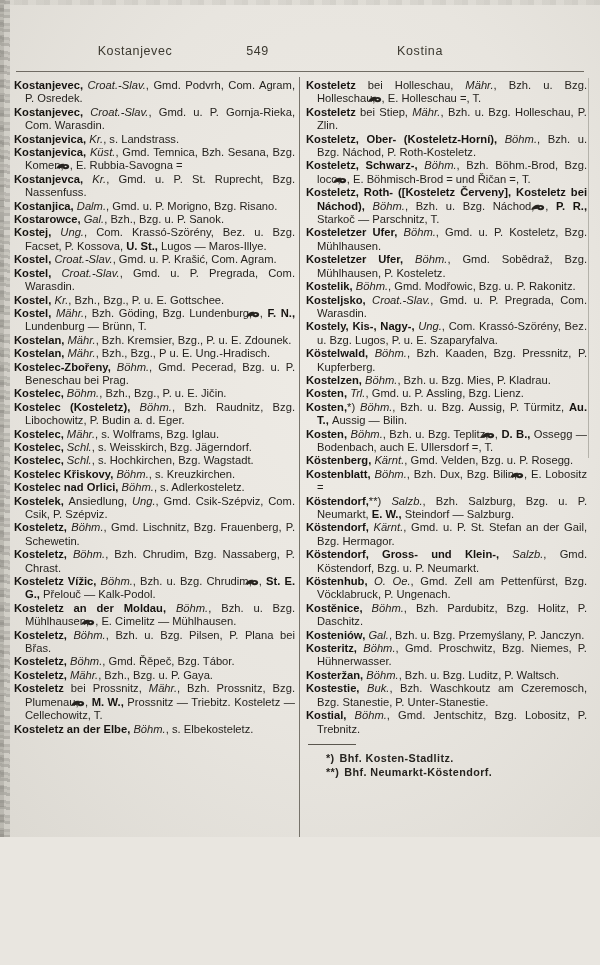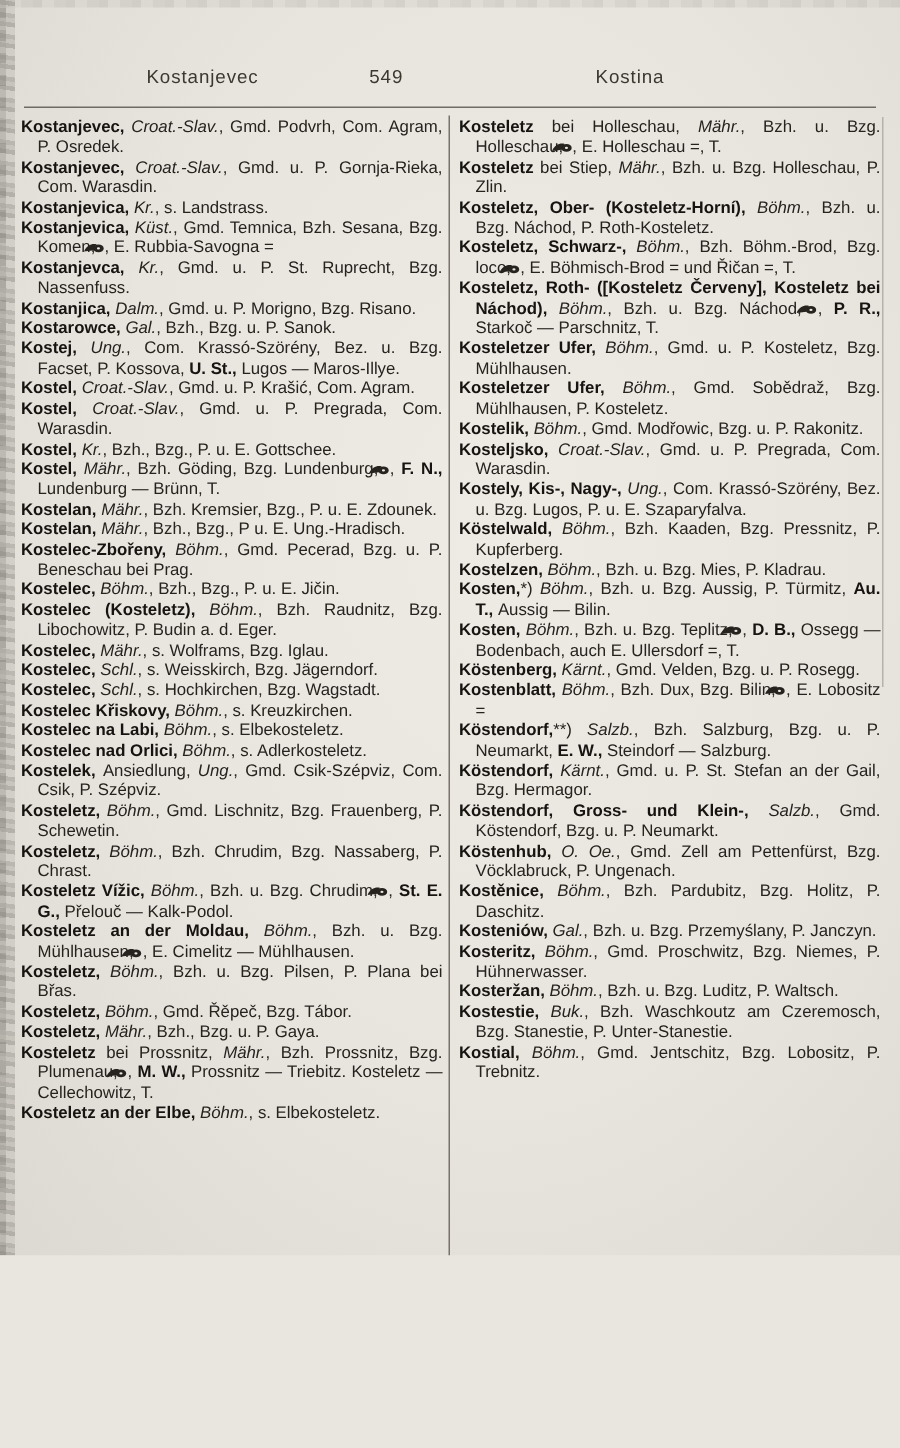--- a/index.html
+++ b/index.html
@@ -80,21 +80,20 @@
             </svg></span><span class="seg-n">, </span><span class="seg-b">F. N., </span><span class="seg-n">Lundenburg — Brünn, T.</span></div>
         <div class="entry"><span class="seg-b">Kostelan, </span><span class="seg-i">Mähr.</span><span class="seg-n">, Bzh. Kremsier, Bzg., P. u. E. Zdounek.</span></div>
         <div class="entry"><span class="seg-b">Kostelan, </span><span class="seg-i">Mähr.</span><span class="seg-n">, Bzh., Bzg., P u. E. Ung.-Hradisch.</span></div>
         <div class="entry"><span class="seg-b">Kostelec-Zbořeny, </span><span class="seg-i">Böhm.</span><span class="seg-n">, Gmd. Pecerad, Bzg. u. P. Beneschau bei Prag.</span></div>
         <div class="entry"><span class="seg-b">Kostelec, </span><span class="seg-i">Böhm.</span><span class="seg-n">, Bzh., Bzg., P. u. E. Jičin.</span></div>
         <div class="entry"><span class="seg-b">Kostelec (Kosteletz), </span><span class="seg-i">Böhm.</span><span class="seg-n">, Bzh. Raudnitz, Bzg. Libochowitz, P. Budin a. d. Eger.</span></div>
         <div class="entry"><span class="seg-b">Kostelec, </span><span class="seg-i">Mähr.</span><span class="seg-n">, s. Wolframs, Bzg. Iglau.</span></div>
         <div class="entry"><span class="seg-b">Kostelec, </span><span class="seg-i">Schl.</span><span class="seg-n">, s. Weisskirch, Bzg. Jägerndorf.</span></div>
         <div class="entry"><span class="seg-b">Kostelec, </span><span class="seg-i">Schl.</span><span class="seg-n">, s. Hochkirchen, Bzg. Wagstadt.</span></div>
         <div class="entry"><span class="seg-b">Kostelec Křiskovy, </span><span class="seg-i">Böhm.</span><span class="seg-n">, s. Kreuzkirchen.</span></div>
-        <div class="entry"><span class="seg-b">Kostelec na Labi, </span><span class="seg-i">Böhm.</span><span class="seg-n">, s. Elbekosteletz.</span></div>
         <div class="entry"><span class="seg-b">Kostelec nad Orlici, </span><span class="seg-i">Böhm.</span><span class="seg-n">, s. Adlerkosteletz.</span></div>
         <div class="entry"><span class="seg-b">Kostelek, </span><span class="seg-n">Ansiedlung, </span><span class="seg-i">Ung.</span><span class="seg-n">, Gmd. Csik-Szépviz, Com. Csik, P. Szépviz.</span></div>
         <div class="entry"><span class="seg-b">Kosteletz, </span><span class="seg-i">Böhm.</span><span class="seg-n">, Gmd. Lischnitz, Bzg. Frauenberg, P. Schewetin.</span></div>
         <div class="entry"><span class="seg-b">Kosteletz, </span><span class="seg-i">Böhm.</span><span class="seg-n">, Bzh. Chrudim, Bzg. Nassaberg, P. Chrast.</span></div>
         <div class="entry"><span class="seg-b">Kosteletz Vížic, </span><span class="seg-i">Böhm.</span><span class="seg-n">, Bzh. u. Bzg. Chrudim, </span><span class="rail"><svg viewBox="0 0 24 12" aria-hidden="true">
               <path d="M0 10.5 C3.5 3.5 9 1 14.5 2.5 C12 4.5 11.2 6.5 11.4 9 Z" fill="#26231f"></path>
               <ellipse cx="16.5" cy="7" rx="6" ry="4.5" fill="#26231f"></ellipse>
               <ellipse cx="16.5" cy="7" rx="1.8" ry="1.3" fill="#e9e6e0"></ellipse>
             </svg></span><span class="seg-n">, </span><span class="seg-b">St. E. G., </span><span class="seg-n">Přelouč — Kalk-Podol.</span></div>
         <div class="entry"><span class="seg-b">Kosteletz an der Moldau, </span><span class="seg-i">Böhm.</span><span class="seg-n">, Bzh. u. Bzg. Mühlhausen, </span><span class="rail"><svg viewBox="0 0 24 12" aria-hidden="true">
@@ -133,20 +132,21 @@
               <ellipse cx="16.5" cy="7" rx="6" ry="4.5" fill="#26231f"></ellipse>
               <ellipse cx="16.5" cy="7" rx="1.8" ry="1.3" fill="#e9e6e0"></ellipse>
             </svg></span><span class="seg-n">, </span><span class="seg-b">P. R., </span><span class="seg-n">Starkoč — Parschnitz, T.</span></div>
         <div class="entry"><span class="seg-b">Kosteletzer Ufer, </span><span class="seg-i">Böhm.</span><span class="seg-n">, Gmd. u. P. Kosteletz, Bzg. Mühlhausen.</span></div>
         <div class="entry"><span class="seg-b">Kosteletzer Ufer, </span><span class="seg-i">Böhm.</span><span class="seg-n">, Gmd. Sobědraž, Bzg. Mühlhausen, P. Kosteletz.</span></div>
         <div class="entry"><span class="seg-b">Kostelik, </span><span class="seg-i">Böhm.</span><span class="seg-n">, Gmd. Modřowic, Bzg. u. P. Rakonitz.</span></div>
         <div class="entry"><span class="seg-b">Kosteljsko, </span><span class="seg-i">Croat.-Slav.</span><span class="seg-n">, Gmd. u. P. Pregrada, Com. Warasdin.</span></div>
         <div class="entry"><span class="seg-b">Kostely, Kis-, Nagy-, </span><span class="seg-i">Ung.</span><span class="seg-n">, Com. Krassó-Szörény, Bez. u. Bzg. Lugos, P. u. E. Szaparyfalva.</span></div>
         <div class="entry"><span class="seg-b">Köstelwald, </span><span class="seg-i">Böhm.</span><span class="seg-n">, Bzh. Kaaden, Bzg. Pressnitz, P. Kupferberg.</span></div>
         <div class="entry"><span class="seg-b">Kostelzen, </span><span class="seg-i">Böhm.</span><span class="seg-n">, Bzh. u. Bzg. Mies, P. Kladrau.</span></div>
+        <div class="entry"><span class="seg-b">Kosten, </span><span class="seg-i">Trl.</span><span class="seg-n">, Gmd. u. P. Assling, Bzg. Lienz.</span></div>
         <div class="entry"><span class="seg-b">Kosten,</span><span class="seg-n">*) </span><span class="seg-i">Böhm.</span><span class="seg-n">, Bzh. u. Bzg. Aussig, P. Türmitz, </span><span class="seg-b">Au. T., </span><span class="seg-n">Aussig — Bilin.</span></div>
         <div class="entry"><span class="seg-b">Kosten, </span><span class="seg-i">Böhm.</span><span class="seg-n">, Bzh. u. Bzg. Teplitz, </span><span class="rail"><svg viewBox="0 0 24 12" aria-hidden="true">
               <path d="M0 10.5 C3.5 3.5 9 1 14.5 2.5 C12 4.5 11.2 6.5 11.4 9 Z" fill="#26231f"></path>
               <ellipse cx="16.5" cy="7" rx="6" ry="4.5" fill="#26231f"></ellipse>
               <ellipse cx="16.5" cy="7" rx="1.8" ry="1.3" fill="#e9e6e0"></ellipse>
             </svg></span><span class="seg-n">, </span><span class="seg-b">D. B., </span><span class="seg-n">Ossegg — Bodenbach, auch E. Ullersdorf =, T.</span></div>
         <div class="entry"><span class="seg-b">Köstenberg, </span><span class="seg-i">Kärnt.</span><span class="seg-n">, Gmd. Velden, Bzg. u. P. Rosegg.</span></div>
         <div class="entry"><span class="seg-b">Kostenblatt, </span><span class="seg-i">Böhm.</span><span class="seg-n">, Bzh. Dux, Bzg. Bilin, </span><span class="rail"><svg viewBox="0 0 24 12" aria-hidden="true">
               <path d="M0 10.5 C3.5 3.5 9 1 14.5 2.5 C12 4.5 11.2 6.5 11.4 9 Z" fill="#26231f"></path>
               <ellipse cx="16.5" cy="7" rx="6" ry="4.5" fill="#26231f"></ellipse>
@@ -156,14 +156,23 @@
         <div class="entry"><span class="seg-b">Köstendorf, </span><span class="seg-i">Kärnt.</span><span class="seg-n">, Gmd. u. P. St. Stefan an der Gail, Bzg. Hermagor.</span></div>
         <div class="entry"><span class="seg-b">Köstendorf, Gross- und Klein-, </span><span class="seg-i">Salzb.</span><span class="seg-n">, Gmd. Köstendorf, Bzg. u. P. Neumarkt.</span></div>
         <div class="entry"><span class="seg-b">Köstenhub, </span><span class="seg-i">O. Oe.</span><span class="seg-n">, Gmd. Zell am Pettenfürst, Bzg. Vöcklabruck, P. Ungenach.</span></div>
         <div class="entry"><span class="seg-b">Kostěnice, </span><span class="seg-i">Böhm.</span><span class="seg-n">, Bzh. Pardubitz, Bzg. Holitz, P. Daschitz.</span></div>
         <div class="entry"><span class="seg-b">Kosteniów, </span><span class="seg-i">Gal.</span><span class="seg-n">, Bzh. u. Bzg. Przemyślany, P. Janczyn.</span></div>
         <div class="entry"><span class="seg-b">Kosteritz, </span><span class="seg-i">Böhm.</span><span class="seg-n">, Gmd. Proschwitz, Bzg. Niemes, P. Hühnerwasser.</span></div>
         <div class="entry"><span class="seg-b">Kosteržan, </span><span class="seg-i">Böhm.</span><span class="seg-n">, Bzh. u. Bzg. Luditz, P. Waltsch.</span></div>
         <div class="entry"><span class="seg-b">Kostestie, </span><span class="seg-i">Buk.</span><span class="seg-n">, Bzh. Waschkoutz am Czeremosch, Bzg. Stanestie, P. Unter-Stanestie.</span></div>
         <div class="entry"><span class="seg-b">Kostial, </span><span class="seg-i">Böhm.</span><span class="seg-n">, Gmd. Jentschitz, Bzg. Lobositz, P. Trebnitz.</span></div>
       </div>
+    <div>
+      <div class="fn-rule"></div>
+      <div class="footnote">
+        <span>*)</span><span class="fn-text">Bhf. Kosten-Stadlitz.</span>
+      </div>
+      <div class="footnote">
+        <span>**)</span><span class="fn-text">Bhf. Neumarkt-Köstendorf.</span>
+      </div>
+    </div>
   </div>
 </div>
 
 </body></html>

